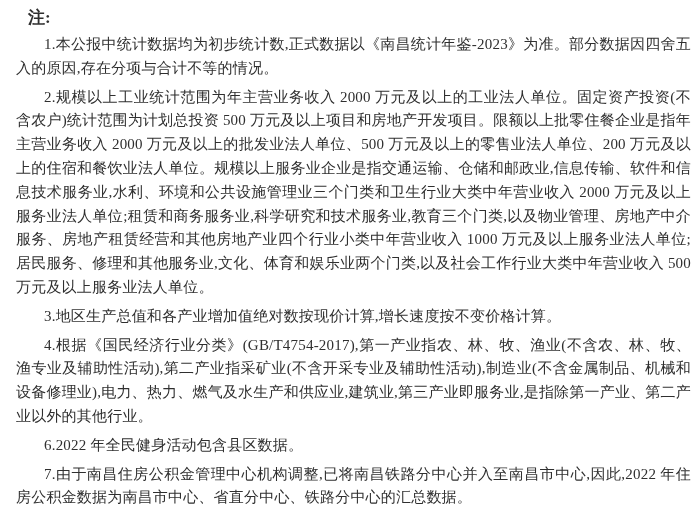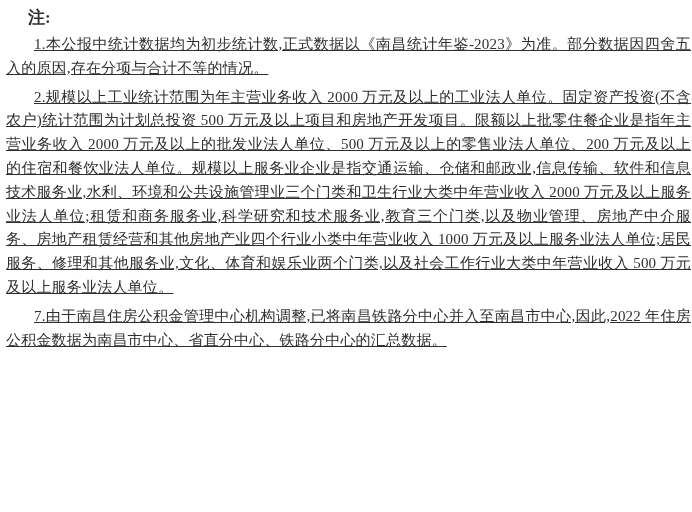--- a/index.html
+++ b/index.html
@@ -24,28 +24,30 @@
     text-align: justify;
   }
   .heading {
     font-size: 17px;
     font-weight: bold;
     margin: 4px 0 3px 28px;
     line-height: 24px;
     text-align: left;
   }
   .note {
-    margin: 0 0 5px 6px;
+    margin: 0 0 5px 16px;
     padding: 0;
     text-indent: 28px;
     letter-spacing: 0.2px;
-    text-decoration: underline;
   }
 </style>
 </head>
 <body>
 
 <div class="doc">
   <div class="heading">注:</div>
   <p class="note">1.本公报中统计数据均为初步统计数,正式数据以《南昌统计年鉴-2023》为准。部分数据因四舍五入的原因,存在分项与合计不等的情况。</p>
   <p class="note">2.规模以上工业统计范围为年主营业务收入 2000 万元及以上的工业法人单位。固定资产投资(不含农户)统计范围为计划总投资 500 万元及以上项目和房地产开发项目。限额以上批零住餐企业是指年主营业务收入 2000 万元及以上的批发业法人单位、500 万元及以上的零售业法人单位、200 万元及以上的住宿和餐饮业法人单位。规模以上服务业企业是指交通运输、仓储和邮政业,信息传输、软件和信息技术服务业,水利、环境和公共设施管理业三个门类和卫生行业大类中年营业收入 2000 万元及以上服务业法人单位;租赁和商务服务业,科学研究和技术服务业,教育三个门类,以及物业管理、房地产中介服务、房地产租赁经营和其他房地产业四个行业小类中年营业收入 1000 万元及以上服务业法人单位;居民服务、修理和其他服务业,文化、体育和娱乐业两个门类,以及社会工作行业大类中年营业收入 500 万元及以上服务业法人单位。</p>
+  <p class="note">3.地区生产总值和各产业增加值绝对数按现价计算,增长速度按不变价格计算。</p>
+  <p class="note">4.根据《国民经济行业分类》(GB/T4754-2017),第一产业指农、林、牧、渔业(不含农、林、牧、渔专业及辅助性活动),第二产业指采矿业(不含开采专业及辅助性活动),制造业(不含金属制品、机械和设备修理业),电力、热力、燃气及水生产和供应业,建筑业,第三产业即服务业,是指除第一产业、第二产业以外的其他行业。</p>
+  <p class="note">6.2022 年全民健身活动包含县区数据。</p>
   <p class="note">7.由于南昌住房公积金管理中心机构调整,已将南昌铁路分中心并入至南昌市中心,因此,2022 年住房公积金数据为南昌市中心、省直分中心、铁路分中心的汇总数据。</p>
 </div>
 
 </body></html>

